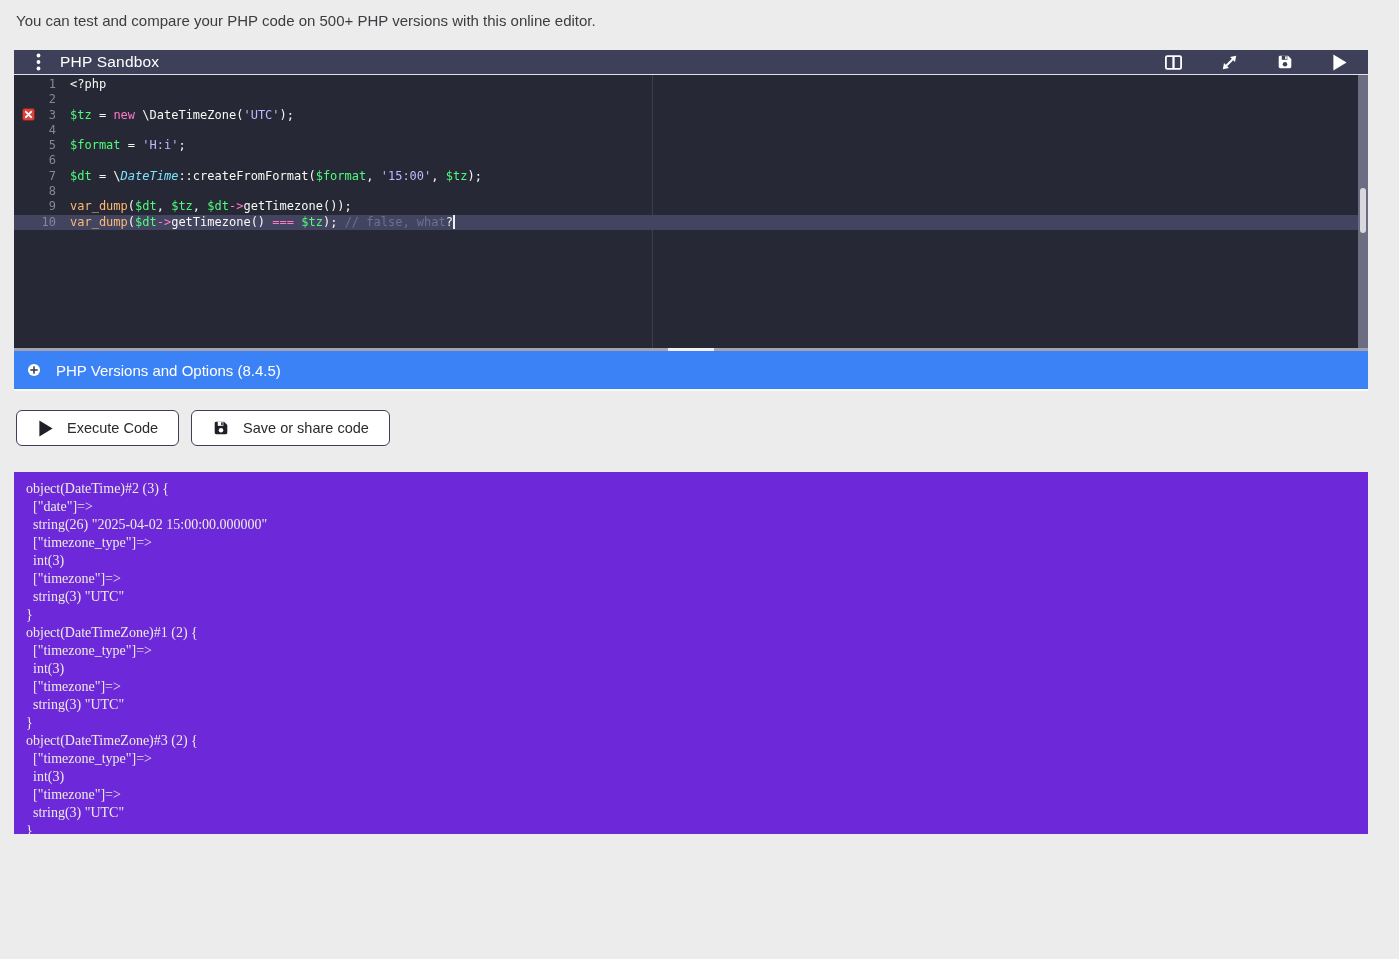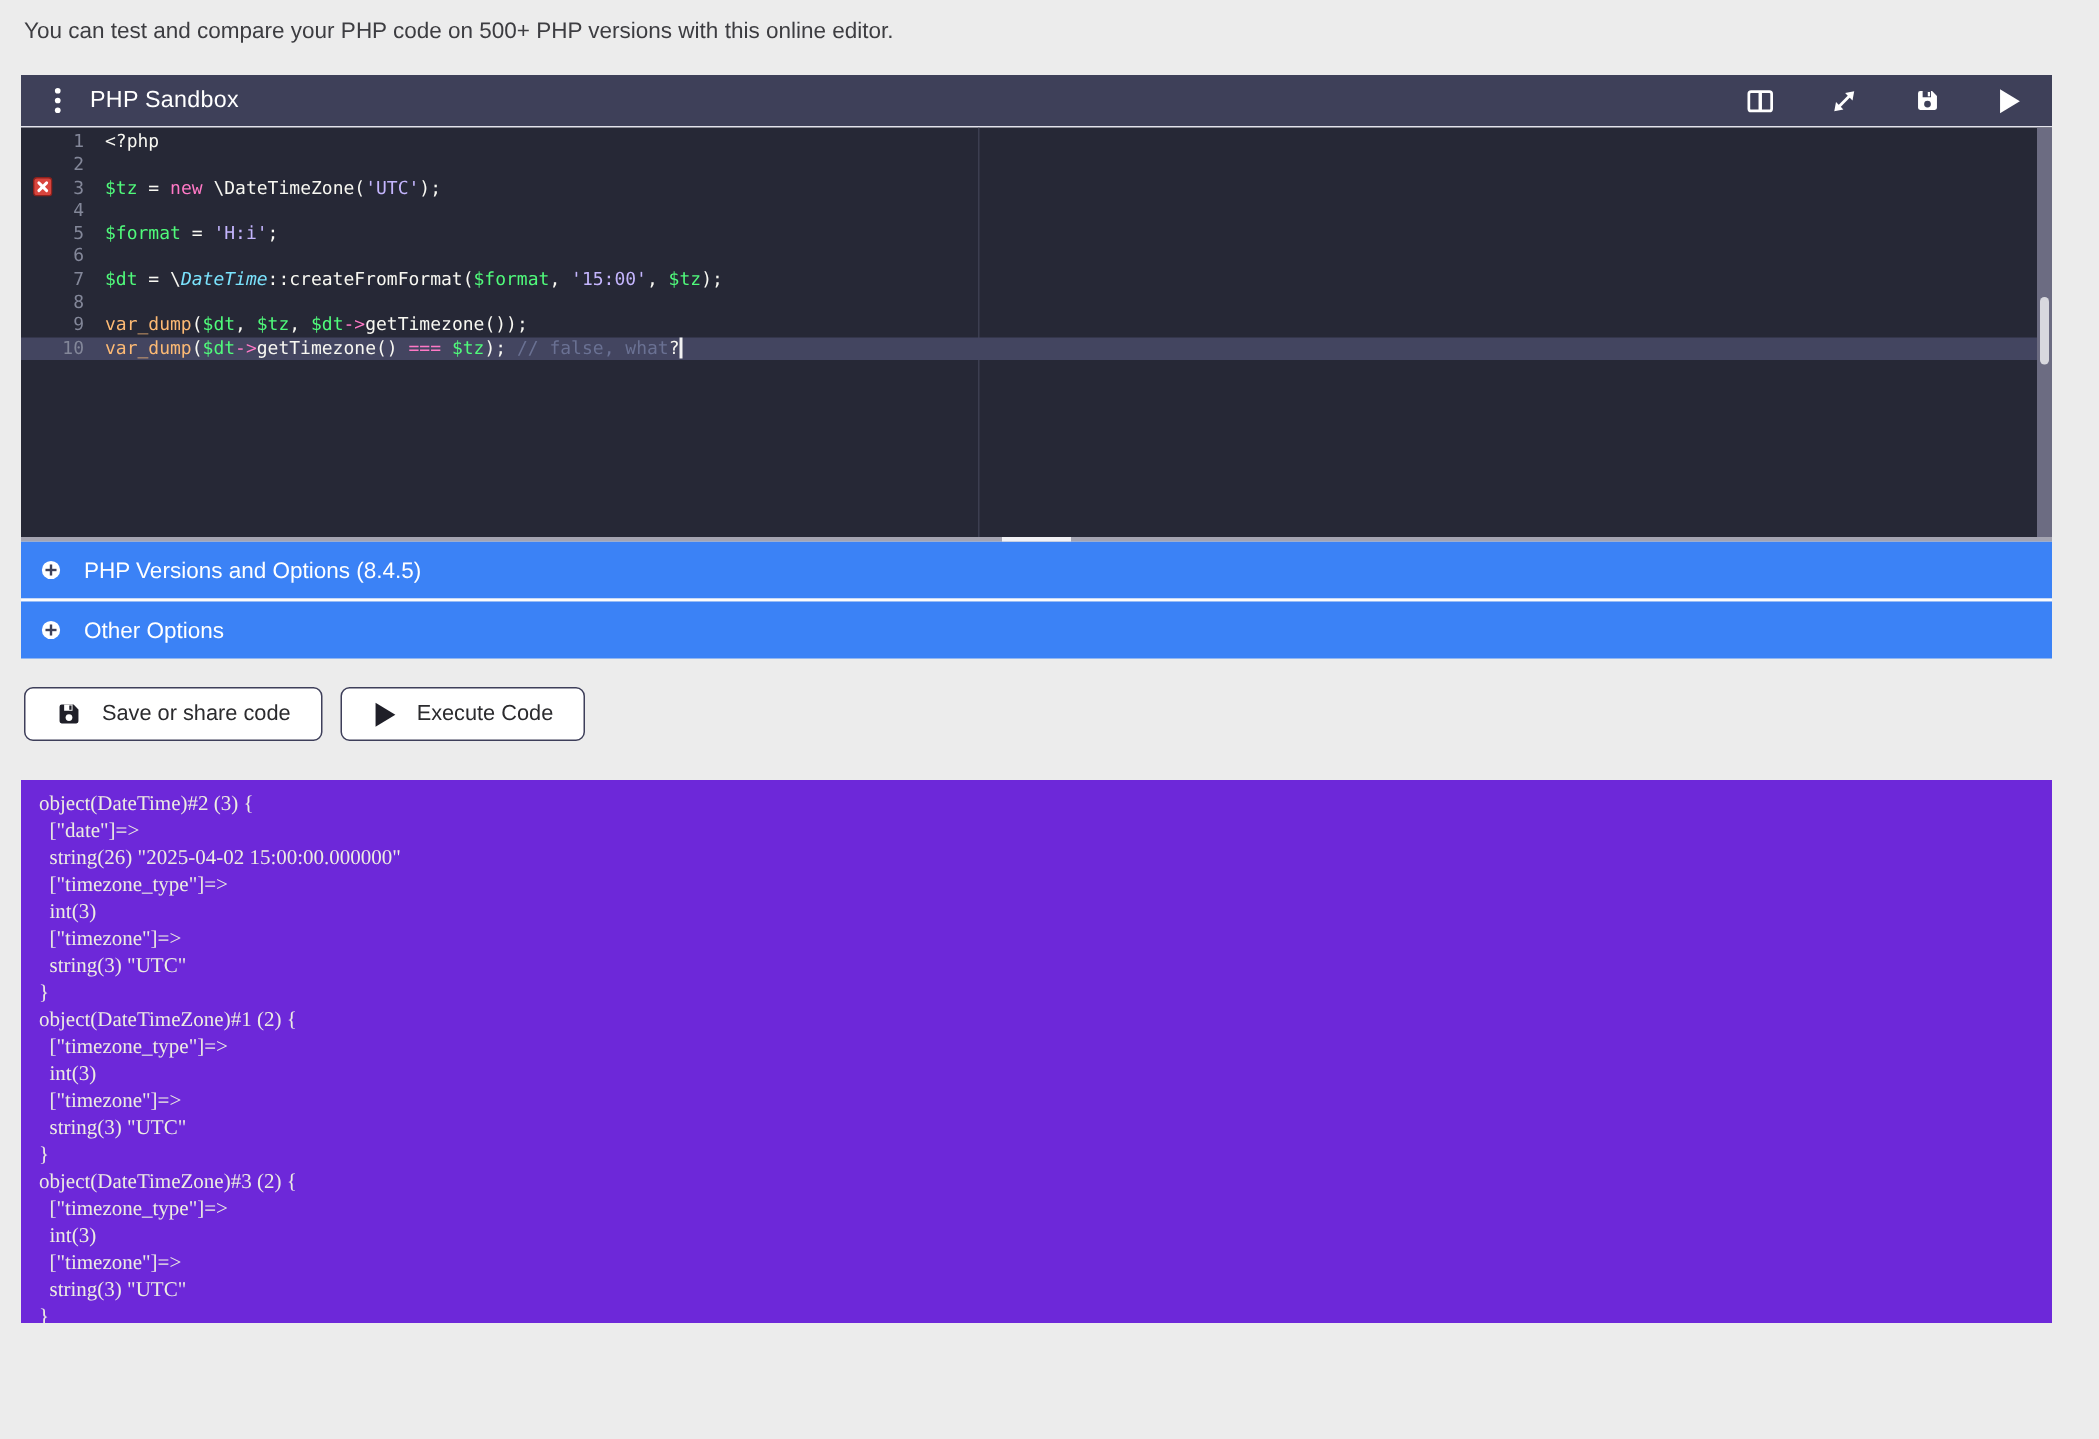--- a/index.html
+++ b/index.html
@@ -7,21 +7,21 @@
   body {
     width:1399px; height:959px; overflow:hidden;
     background:#ececec;
     font-family:"Liberation Sans", sans-serif;
   }
   .intro { margin:0; padding:12px 16px 0 16px; font-size:15px; line-height:18px; color:#3d3d41; }
   .wrap { margin:20px 17px 0 14px; width:1354px; }
 
   
   .bar { background:#3e4059; color:#ffffff; display:flex; align-items:center; }
-  .editor-header { height:34px; }
+  .editor-header { height:24px; }
   .kebab { margin-left:22px; display:inline-flex; cursor:pointer; }
   .editor-title { margin-left:19px; font-size:15.5px; letter-spacing:.2px; }
   .header-icons { margin-left:auto; display:flex; align-items:center; gap:37px; padding-right:20px; }
   .hicon { display:inline-flex; cursor:pointer; color:#fff; }
 
   .editor {
     position:relative; height:274px; background:#262836;
     border-top:1px solid #e3e3ec;
     font-family:"DejaVu Sans Mono", monospace; font-size:12px; line-height:15.3px;
     padding-top:2px; overflow:hidden; cursor:text;
@@ -182,51 +182,41 @@
         <span class="aicon">
           <svg width="16" height="16" viewBox="0 0 20 20">
             <circle cx="10" cy="10" r="7.6" fill="#fff"></circle>
             <rect x="9" y="5.4" width="2" height="9.2" fill="#3e4059"></rect>
             <rect x="5.4" y="9" width="9.2" height="2" fill="#3e4059"></rect>
           </svg>
         </span>
         <span class="alabel">PHP Versions and Options (8.4.5)</span>
       </div>
       <div class="acc-divider"></div>
-      <div class="accordion">
-        <span class="aicon">
-          <svg width="16" height="16" viewBox="0 0 20 20">
-            <circle cx="10" cy="10" r="7.6" fill="#fff"></circle>
-            <rect x="9" y="5.4" width="2" height="9.2" fill="#3e4059"></rect>
-            <rect x="5.4" y="9" width="9.2" height="2" fill="#3e4059"></rect>
-          </svg>
-        </span>
-        <span class="alabel">Other Options</span>
-      </div>
     </div>
 
   <div class="btn-row" id="btn-row">
+      <button class="btn">
+        <span class="bicon">
+          <svg width="17" height="19" viewBox="0 0 18 20">
+            <path d="M2.5 1.5l14 8.5-14 8.5z" fill="currentColor"></path>
+          </svg>
+        </span>
+        <span>Execute Code</span>
+      </button>
       <button class="btn">
         <span class="bicon">
           <svg width="18" height="18" viewBox="0 0 20 20">
             <path d="M3 4.6A1.6 1.6 0 0 1 4.6 3h8.8L17 6.6v8.8a1.6 1.6 0 0 1-1.6 1.6H4.6A1.6 1.6 0 0 1 3 15.4z" fill="currentColor"></path>
             <rect x="6.4" y="3" width="6.2" height="4.6" fill="#ffffff"></rect>
             <rect x="10.2" y="3.7" width="1.7" height="3.2" fill="currentColor"></rect>
             <circle cx="10" cy="12.6" r="2.5" fill="#ffffff"></circle>
           </svg>
         </span>
         <span>Save or share code</span>
-      </button>
-      <button class="btn">
-        <span class="bicon">
-          <svg width="17" height="19" viewBox="0 0 18 20">
-            <path d="M2.5 1.5l14 8.5-14 8.5z" fill="currentColor"></path>
-          </svg>
-        </span>
-        <span>Execute Code</span>
       </button>
     </div>
 
   <div class="result-card">
     <pre class="result-body" id="result-output">object(DateTime)#2 (3) {
   ["date"]=&gt;
   string(26) "2025-04-02 15:00:00.000000"
   ["timezone_type"]=&gt;
   int(3)
   ["timezone"]=&gt;

